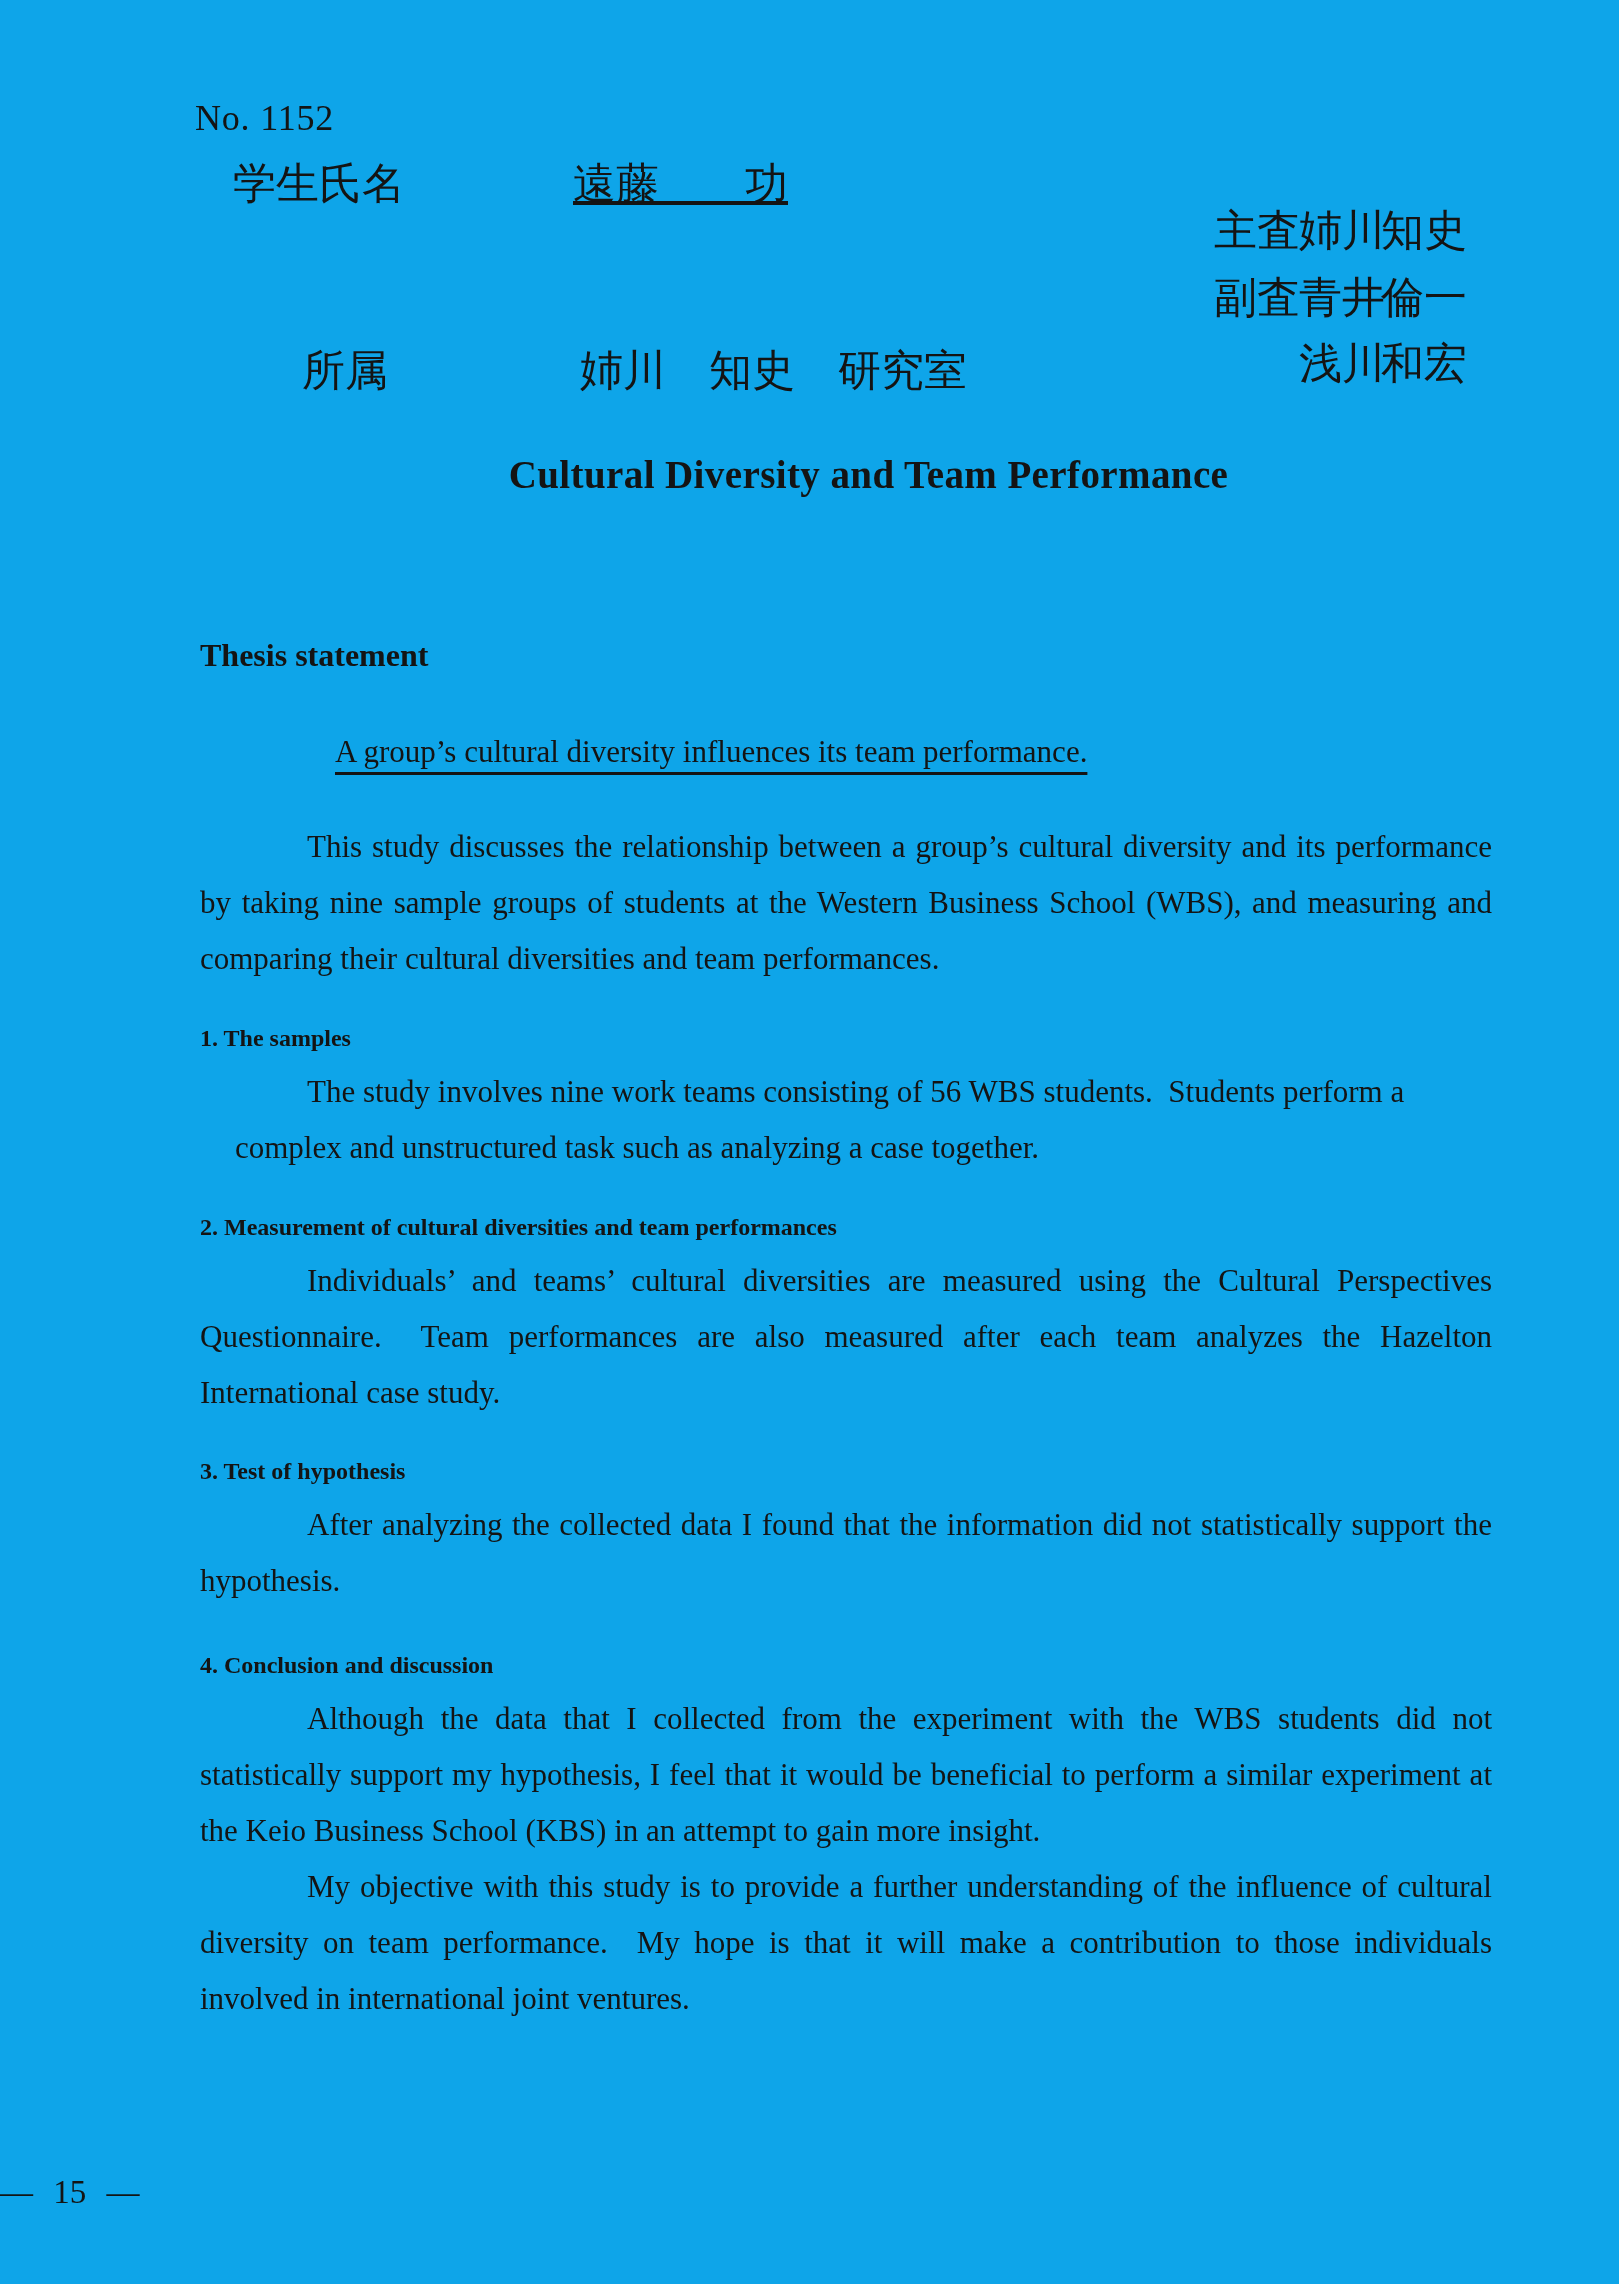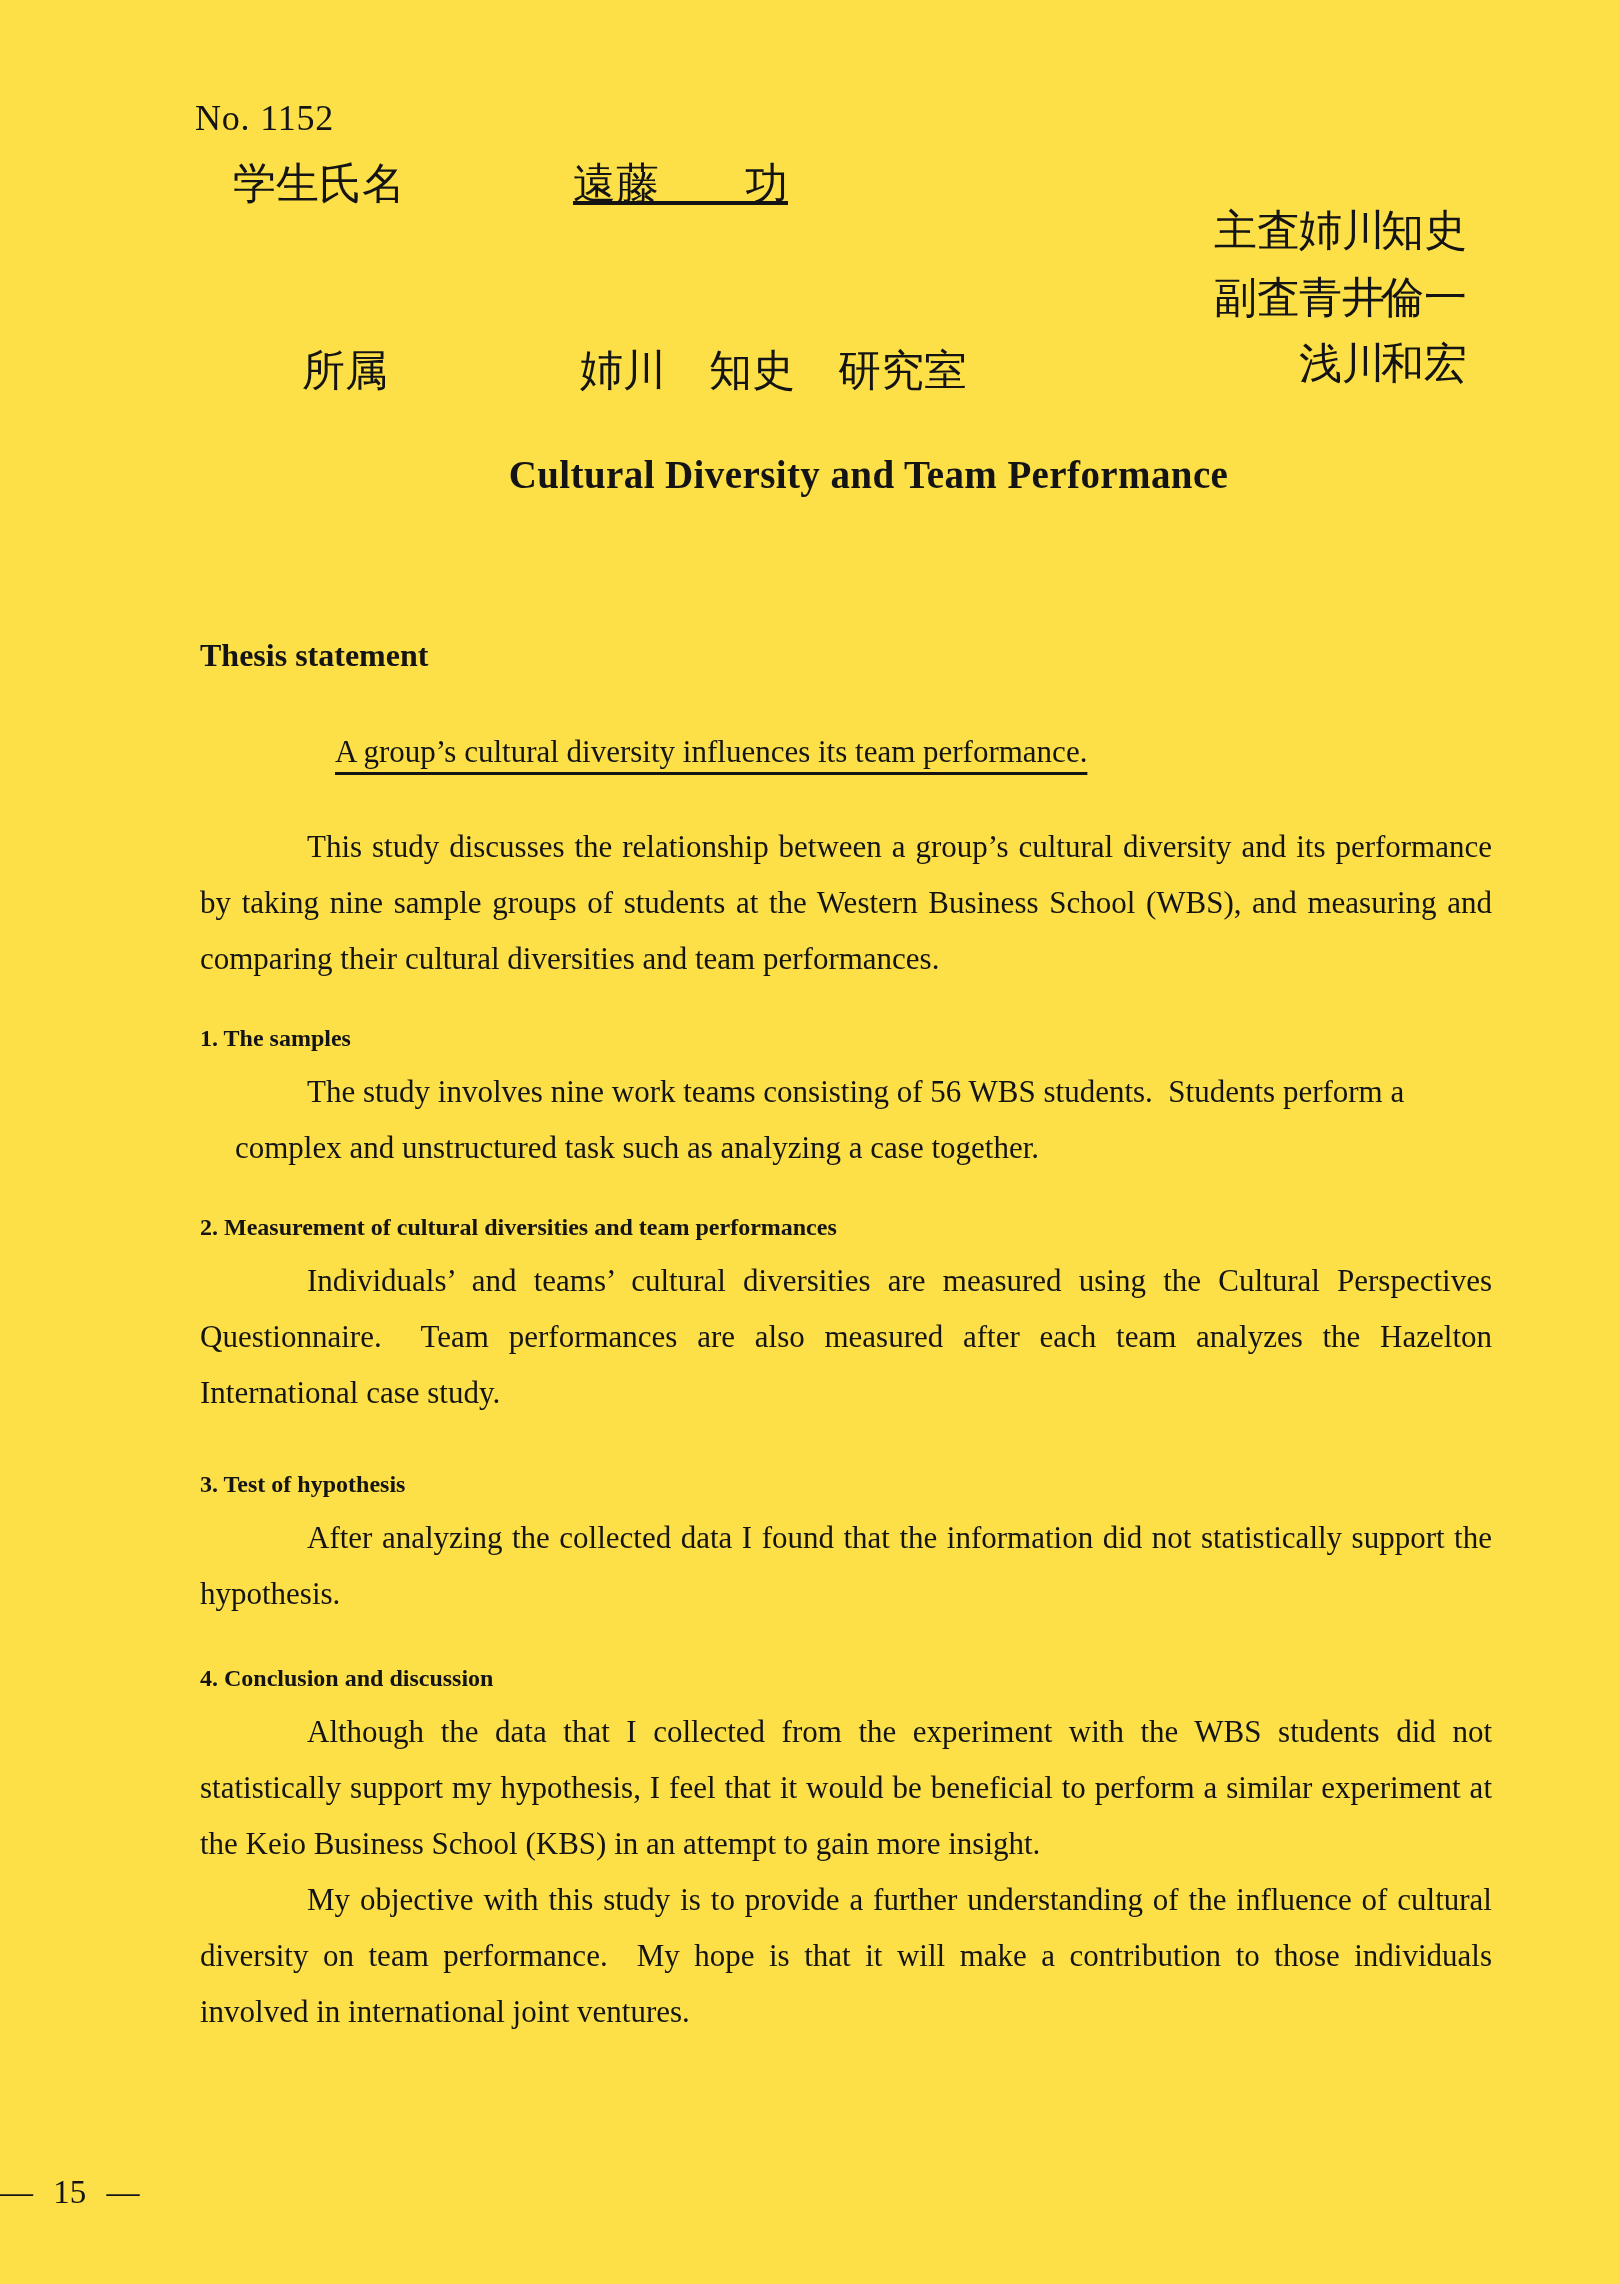--- a/index.html
+++ b/index.html
@@ -4,21 +4,21 @@
 <style>
   html, body {
     margin: 0;
     padding: 0;
     background: #e8e8e8;
   }
   .page {
     position: relative;
     width: 1619px;
     height: 2284px;
-    background: #fde047;
+    background: #0ea5e9;
     color: #141414;
     font-family: "Liberation Serif", "DejaVu Serif", serif;
     overflow: hidden;
   }
 
   
   .doc-number {
     position: absolute;
     left: 195px;
     top: 97px;
@@ -82,21 +82,21 @@
     white-space: pre-wrap;
   }
   p.intro-par { margin-top: 39px; }
   .section-heading {
     font-size: 24px;
     font-weight: bold;
     line-height: 51px;
     margin: 26.4px 0 0 0;
   }
   .sec-gap-2 { margin-top: 26px; }
-  .sec-gap-3 { margin-top: 38px; }
+  .sec-gap-3 { margin-top: 25px; }
   .sec-gap-4 { margin-top: 31px; }
   p.samples-par {            
     margin-left: 35px;
     text-indent: 72px;
     text-align: left;
   }
 
   
   .page-number {
     position: absolute;

